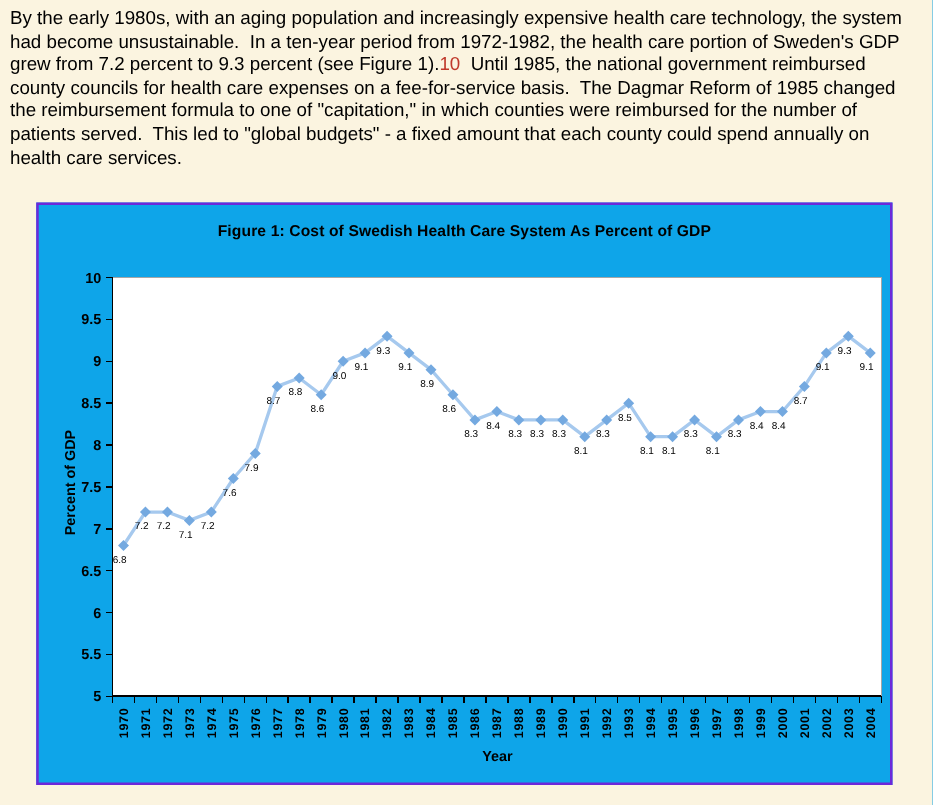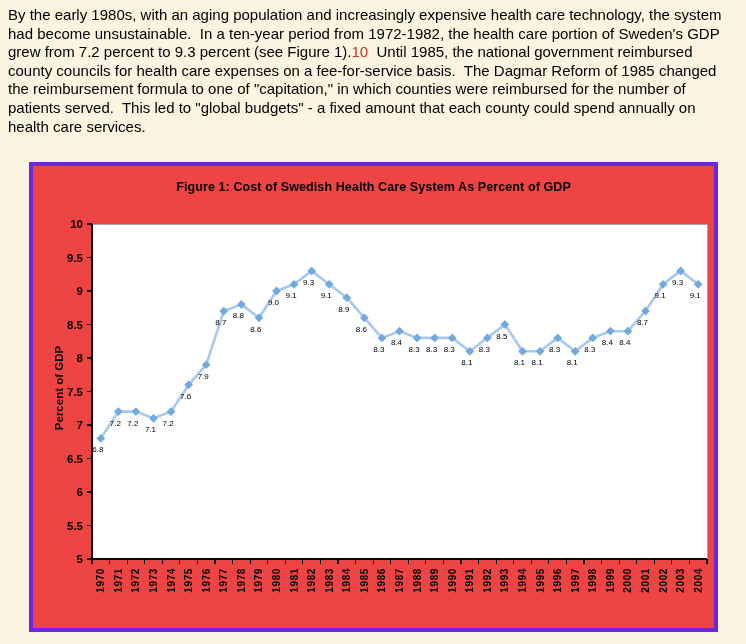--- a/index.html
+++ b/index.html
@@ -7,21 +7,21 @@
     width:746px;height:644px;position:relative;overflow:hidden;
     font-family:"Liberation Sans",sans-serif;color:#000;
   }
   .para{
     position:absolute;left:8px;top:6px;width:732px;margin:0;
     font-size:15px;line-height:18.6px;white-space:pre-wrap;
   }
   .ref{cursor:pointer;}
   .chartbox{
     position:absolute;left:29px;top:162px;width:681px;height:462px;
-    background:#ef4444;border:4px solid #6d28d9;
+    background:#0ea5e9;border:2px solid #6d28d9;
   }
   .chart-title{
     position:absolute;left:0;top:14px;width:100%;text-align:center;
     font-size:12.5px;font-weight:700;letter-spacing:.1px;
   }
   #chart-svg{position:absolute;left:0;top:0;}
   .ylabel{
     position:absolute;left:-124px;top:216px;width:300px;text-align:center;
     transform:rotate(-90deg);font-size:11.5px;font-weight:700;pointer-events:none;
   }
@@ -203,13 +203,14 @@
       <text transform="translate(545.7142857142858,402) rotate(-90)" text-anchor="end" class="xtick">1997</text>
       <text transform="translate(563.2857142857143,402) rotate(-90)" text-anchor="end" class="xtick">1998</text>
       <text transform="translate(580.8571428571429,402) rotate(-90)" text-anchor="end" class="xtick">1999</text>
       <text transform="translate(598.4285714285716,402) rotate(-90)" text-anchor="end" class="xtick">2000</text>
       <text transform="translate(616.0000000000001,402) rotate(-90)" text-anchor="end" class="xtick">2001</text>
       <text transform="translate(633.5714285714287,402) rotate(-90)" text-anchor="end" class="xtick">2002</text>
       <text transform="translate(651.1428571428572,402) rotate(-90)" text-anchor="end" class="xtick">2003</text>
       <text transform="translate(668.7142857142858,402) rotate(-90)" text-anchor="end" class="xtick">2004</text>
     </svg>
   <div class="ylabel">Percent of GDP</div>
+  <div class="xlabel">Year</div>
 </div>
 
 </body></html>

